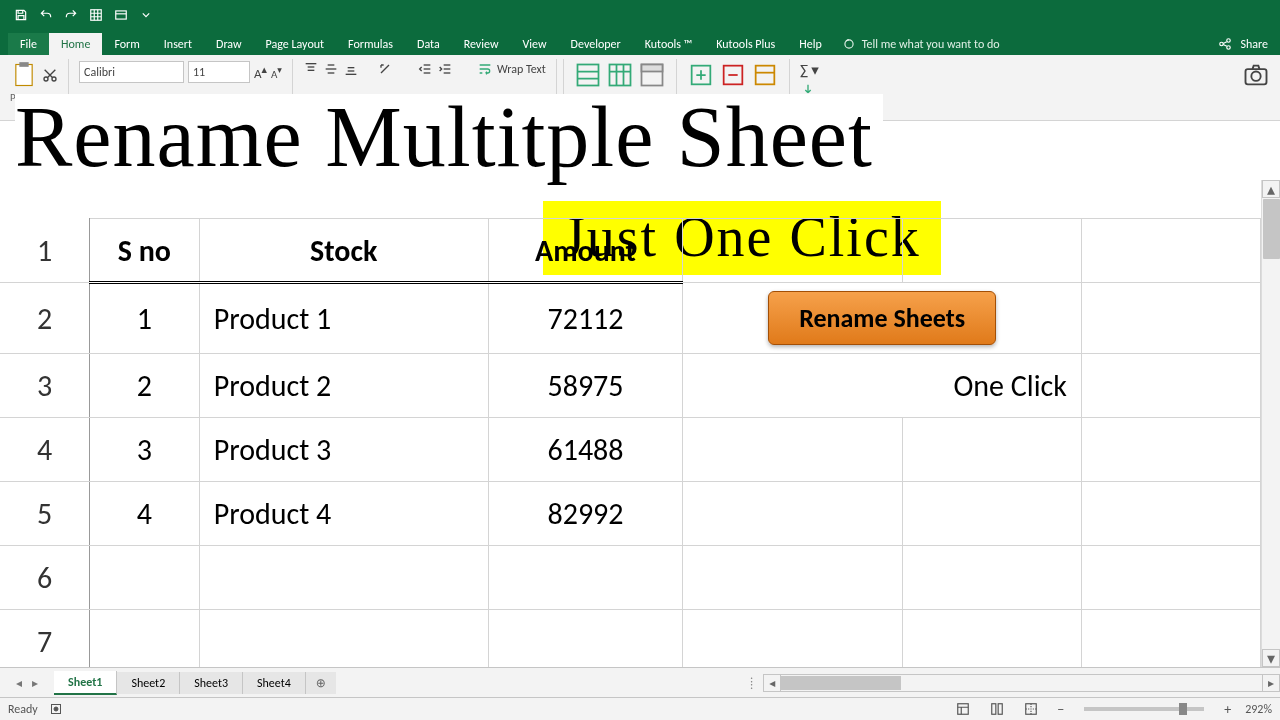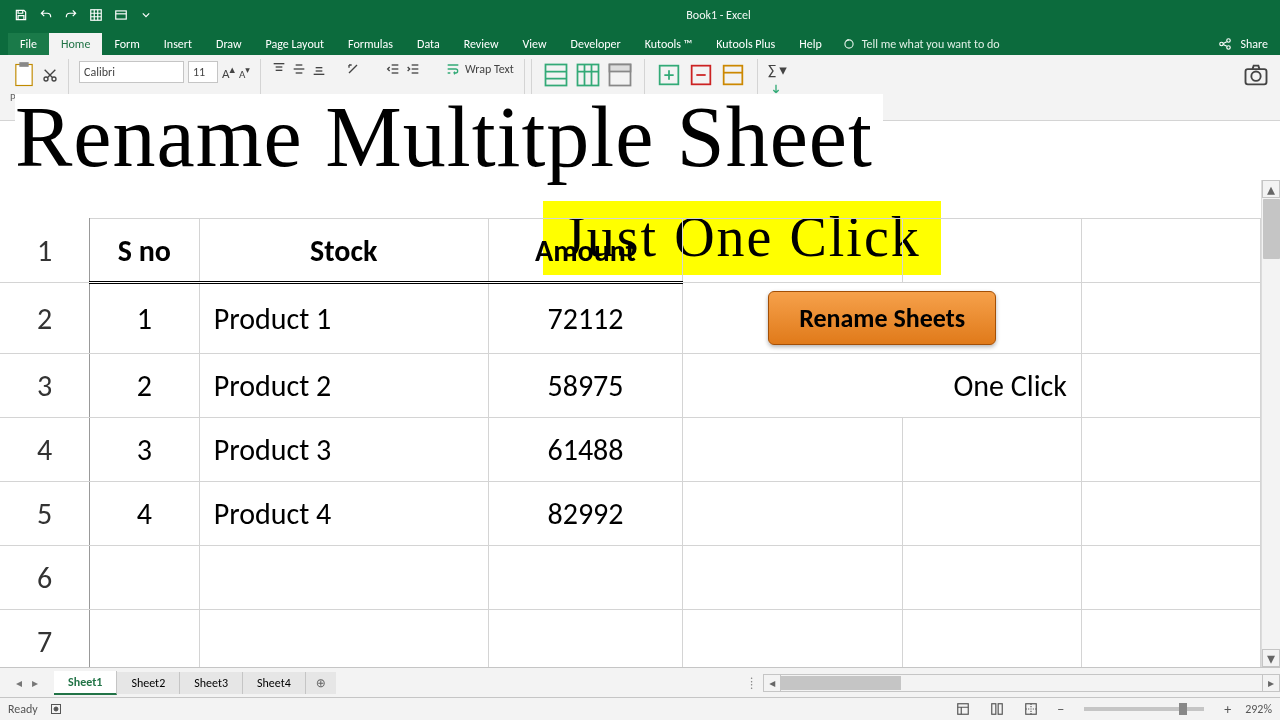--- a/index.html
+++ b/index.html
@@ -24,21 +24,21 @@
 .share { color:#fff; padding:4px 12px; display:flex; align-items:center; gap:8px; }
 
 
 .ribbon { height:66px; background:#f3f3f3; border-bottom:1px solid #d4d4d4; display:flex; padding:4px 4px 0 4px; font-size:12px; color:#444; gap:2px; overflow:hidden; position:relative; }
 .rgroup { display:flex; flex-direction:column; justify-content:flex-start; padding:2px 6px; gap:2px; }
 .rrow { display:flex; align-items:center; gap:4px; }
 svg.rico { width:16px; height:16px; }
 svg.rlarge { width:28px; height:28px; }
 .fontbox { display:flex; border:1px solid #c5c5c5; background:#fff; height:22px; align-items:center; font-size:12px; }
 .fontbox.name { width:105px; padding-left:4px; }
-.fontbox.size { width:30px; padding-left:4px; }
+.fontbox.size { width:62px; padding-left:4px; }
 .numfmt { width:105px; height:22px; border:1px solid #c5c5c5; background:#fff; display:flex; align-items:center; padding-left:4px; }
 .sep { width:1px; background:#d4d4d4; align-self:stretch; margin:0 2px; }
 
 
 .overlay-main { position:absolute; left:15px; top:94px; background:#fff; font-family:Georgia,"Times New Roman",serif; font-size:86px; line-height:1; padding:0 10px 6px 0; letter-spacing:1px; }
 .overlay-sub { position:absolute; left:543px; top:201px; background:#ffff00; font-family:Georgia,"Times New Roman",serif; font-size:56px; padding:4px 20px 6px 20px; letter-spacing:2px; }
 
 
 .sheet-area { position:absolute; top:180px; left:0; right:19px; bottom:53px; }
 .vscroll { position:absolute; top:180px; right:0; width:19px; bottom:53px; background:#f3f3f3; border-left:1px solid #dcdcdc; display:flex; flex-direction:column; }
@@ -105,21 +105,20 @@
           <rect x="3" y="5" width="18" height="14"></rect>
           <path d="M3 10h18"></path>
         </svg>
       </span>
     <span class="icon-btn">
         <svg width="8" height="8" viewBox="0 0 10 10">
           <path d="M1 3l4 4 4-4" fill="none" stroke="#fff" stroke-width="1.5"></path>
         </svg>
       </span>
   </div>
-  <div class="title">Book1 - Excel</div>
 </div>
 
 <div class="tabs">
   <div class="tab file">File</div>
   <div class="tab active">Home</div>
   <div class="tab">Form</div>
   <div class="tab">Insert</div>
   <div class="tab">Draw</div>
   <div class="tab">Page Layout</div>
   <div class="tab">Formulas</div>

